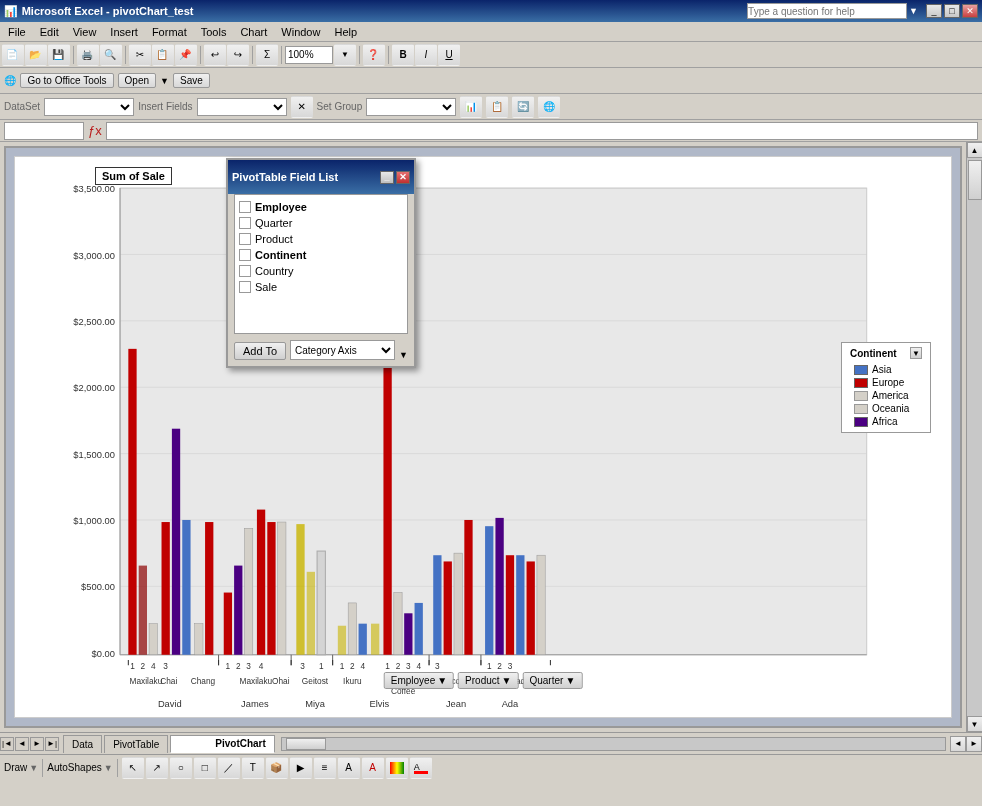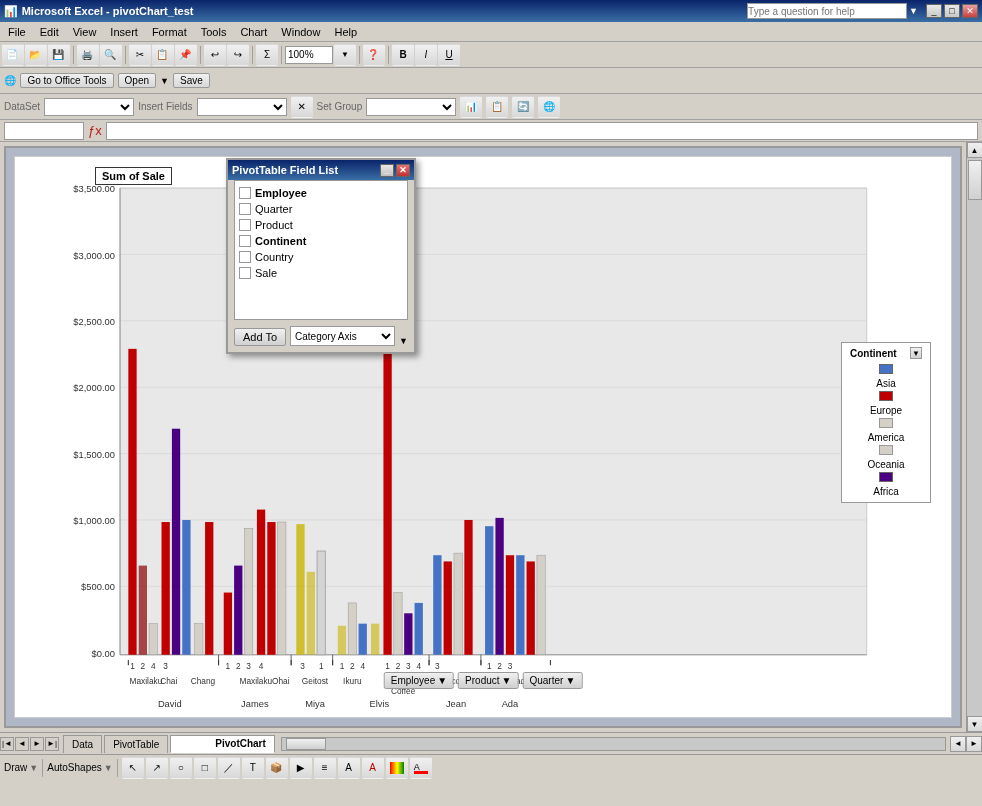--- a/index.html
+++ b/index.html
@@ -205,21 +205,21 @@
       left: 220px;
       width: 190px;
       background: #d4d0c8;
       border: 2px solid #999;
       box-shadow: 3px 3px 6px rgba(0,0,0,0.4);
       z-index: 100;
     }
     .pivot-dialog-title {
       background: linear-gradient(to bottom, #0a246a, #3a6ea5);
       color: white;
-      height: 20px;
+      height: 34px;
       display: flex;
       align-items: center;
       justify-content: space-between;
       padding: 2px 4px;
       font-size: 11px;
       font-weight: bold;
     }
     .dialog-btns { display: flex; gap: 2px; }
     .dialog-btn {
       width: 14px; height: 13px;
@@ -296,21 +296,20 @@
       display: flex;
       align-items: center;
       justify-content: space-between;
       margin-bottom: 4px;
     }
     .legend-item {
       display: flex;
       align-items: center;
       gap: 4px;
       padding: 1px 4px;
-      flex-direction: column;
     }
     .legend-color {
       width: 14px;
       height: 10px;
       border: 1px solid #666;
     }
     .legend-dropdown {
       width: 12px; height: 12px;
       border: 1px solid #999;
       background: linear-gradient(to bottom, #f0f0f0, #d0d0d0);

